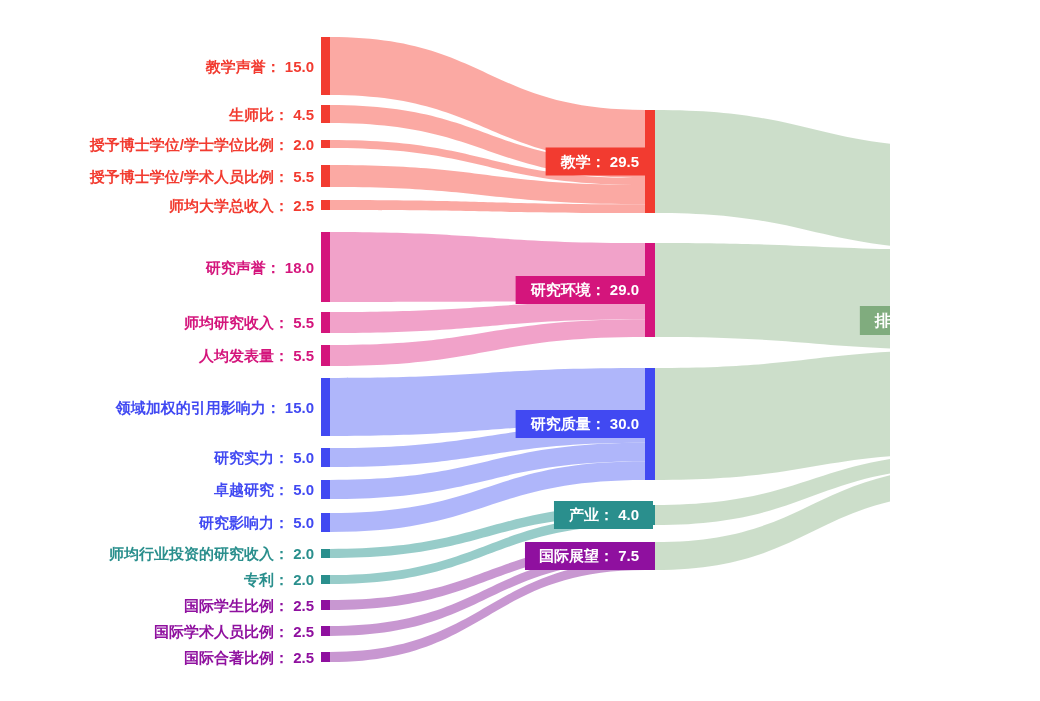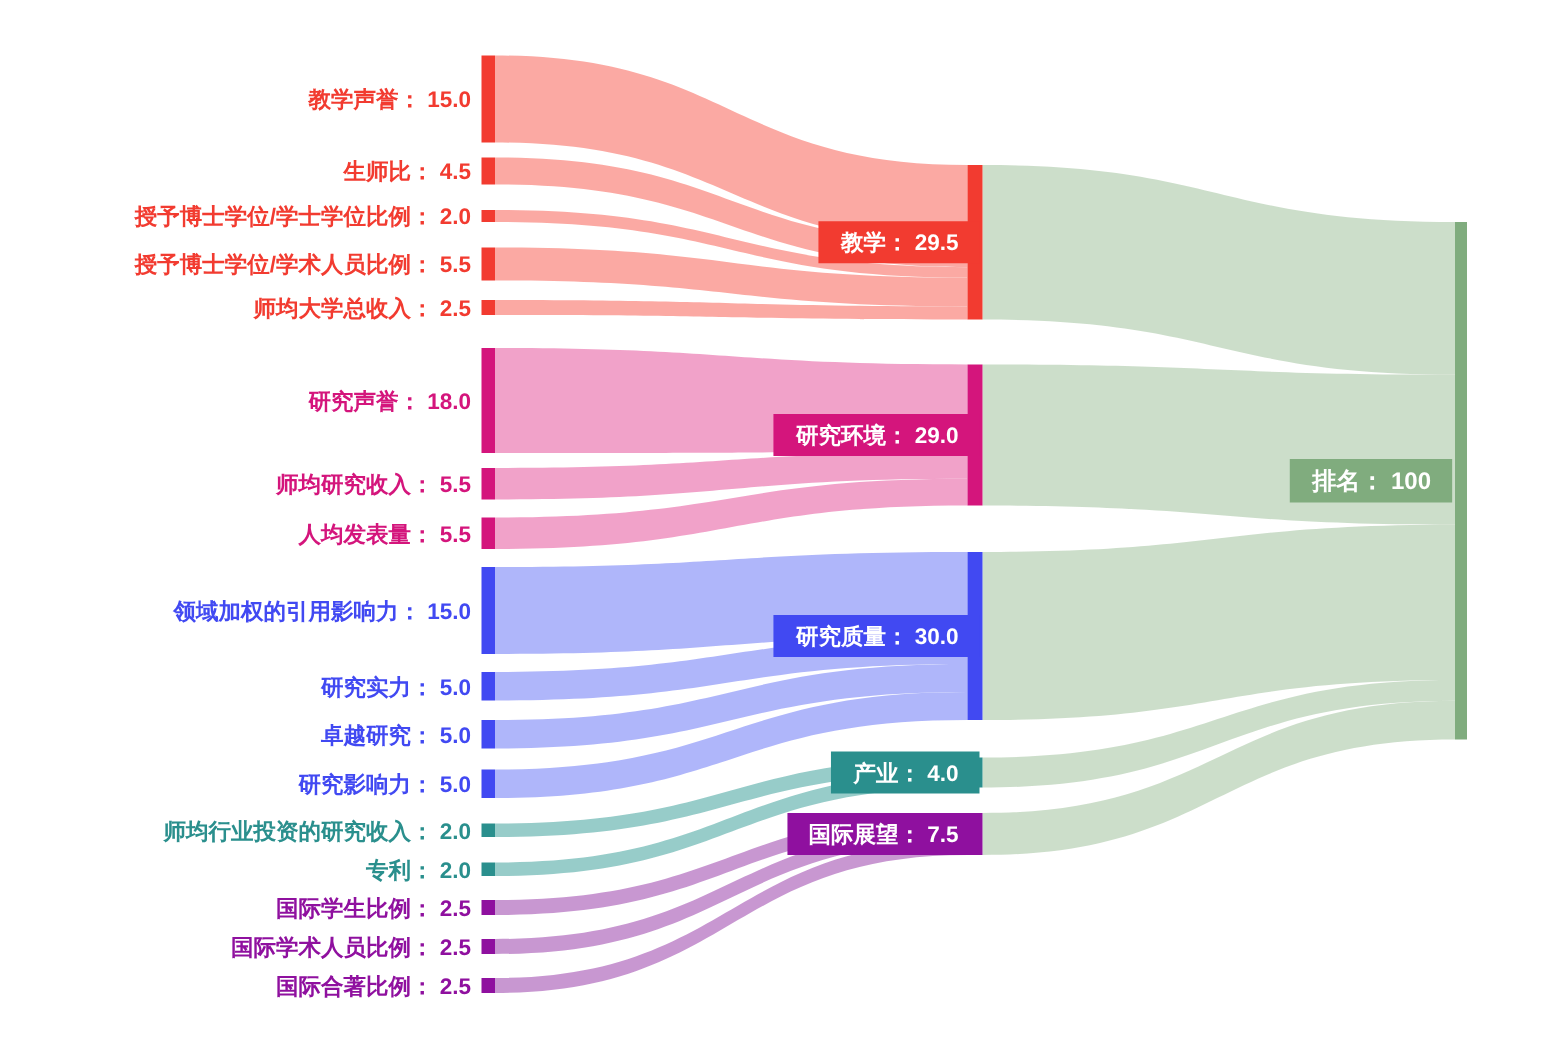--- a/index.html
+++ b/index.html
@@ -1,18 +1,18 @@
 <!DOCTYPE html>
 <html><head>
 <meta charset="utf-8">
 <style>
   html,body{margin:0;padding:0;background:#ffffff;}
   .stage{
     position:relative;
-    width:1040px;height:701px;
+    width:890px;height:701px;
     background:#ffffff;
     font-family:"Liberation Sans","DejaVu Sans",sans-serif;
     overflow:hidden;
   }
   svg text{
     font-family:"Liberation Sans","DejaVu Sans",sans-serif;
     font-weight:bold;
   }
 </style>
 </head>

